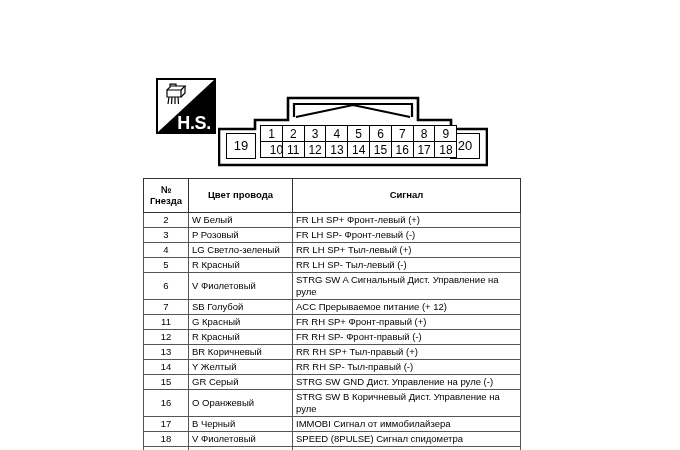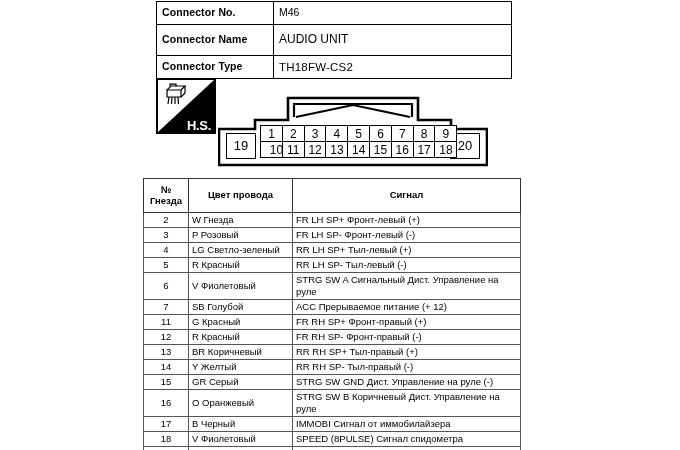--- a/index.html
+++ b/index.html
@@ -69,21 +69,21 @@
   .hs-tri {
     position: absolute;
     left: 0; top: 0;
     width: 100%; height: 100%;
   }
   .hs-label {
     position: absolute;
     right: 3px;
     bottom: 0px;
     color: #ffffff;
-    font-size: 13px;
+    font-size: 18px;
     font-weight: bold;
     letter-spacing: -0.3px;
     line-height: 1;
   }
   .hs-icon {
     position: absolute;
     left: 5px;
     top: 3px;
     width: 26px;
     height: 24px;
@@ -173,36 +173,20 @@
   tr.tall td { height: 26px; }
   tr.tall .cell-sig { line-height: 1.25; }
 
   .th-no-inner { display: block; }
 </style>
 </head>
 <body>
 
 <div class="sheet">
 
-  <table class="info-table">
-    <tbody>
-      <tr class="row-no">
-        <td class="info-label">Connector No.</td>
-        <td class="info-value">M46</td>
-      </tr>
-      <tr class="row-name">
-        <td class="info-label">Connector Name</td>
-        <td class="info-value">AUDIO UNIT</td>
-      </tr>
-      <tr class="row-type">
-        <td class="info-label">Connector Type</td>
-        <td class="info-value">TH18FW-CS2</td>
-      </tr>
-    </tbody>
-  </table>
 
   <div class="hs-badge">
     <svg class="hs-tri" viewBox="0 0 52 48" preserveAspectRatio="none">
       <polygon points="52,0 52,48 0,48" fill="#000000"></polygon>
     </svg>
     <svg class="hs-icon" viewBox="0 0 26 24">
       <g fill="none" stroke="#000000" stroke-width="1.2">
         <path d="M4,7 L4,14 L18,14 L18,7 Z"></path>
         <path d="M4,7 L8,3 L22,3 L18,7"></path>
         <path d="M18,14 L22,10 L22,3"></path>
@@ -263,21 +247,21 @@
           <span class="th-no-inner">№</span>
           <span class="th-no-inner">Гнезда</span>
         </th>
         <th>Цвет провода</th>
         <th>Сигнал</th>
       </tr>
     </thead>
     <tbody>
       <tr>
         <td class="cell-no">2</td>
-        <td class="cell-color">W Гнезда</td>
+        <td class="cell-color">W Белый</td>
         <td class="cell-sig">FR LH SP+ Фронт-левый (+)</td>
       </tr>
       <tr>
         <td class="cell-no">3</td>
         <td class="cell-color">P Розовый</td>
         <td class="cell-sig">FR LH SP- Фронт-левый (-)</td>
       </tr>
       <tr>
         <td class="cell-no">4</td>
         <td class="cell-color">LG Светло-зеленый</td>

